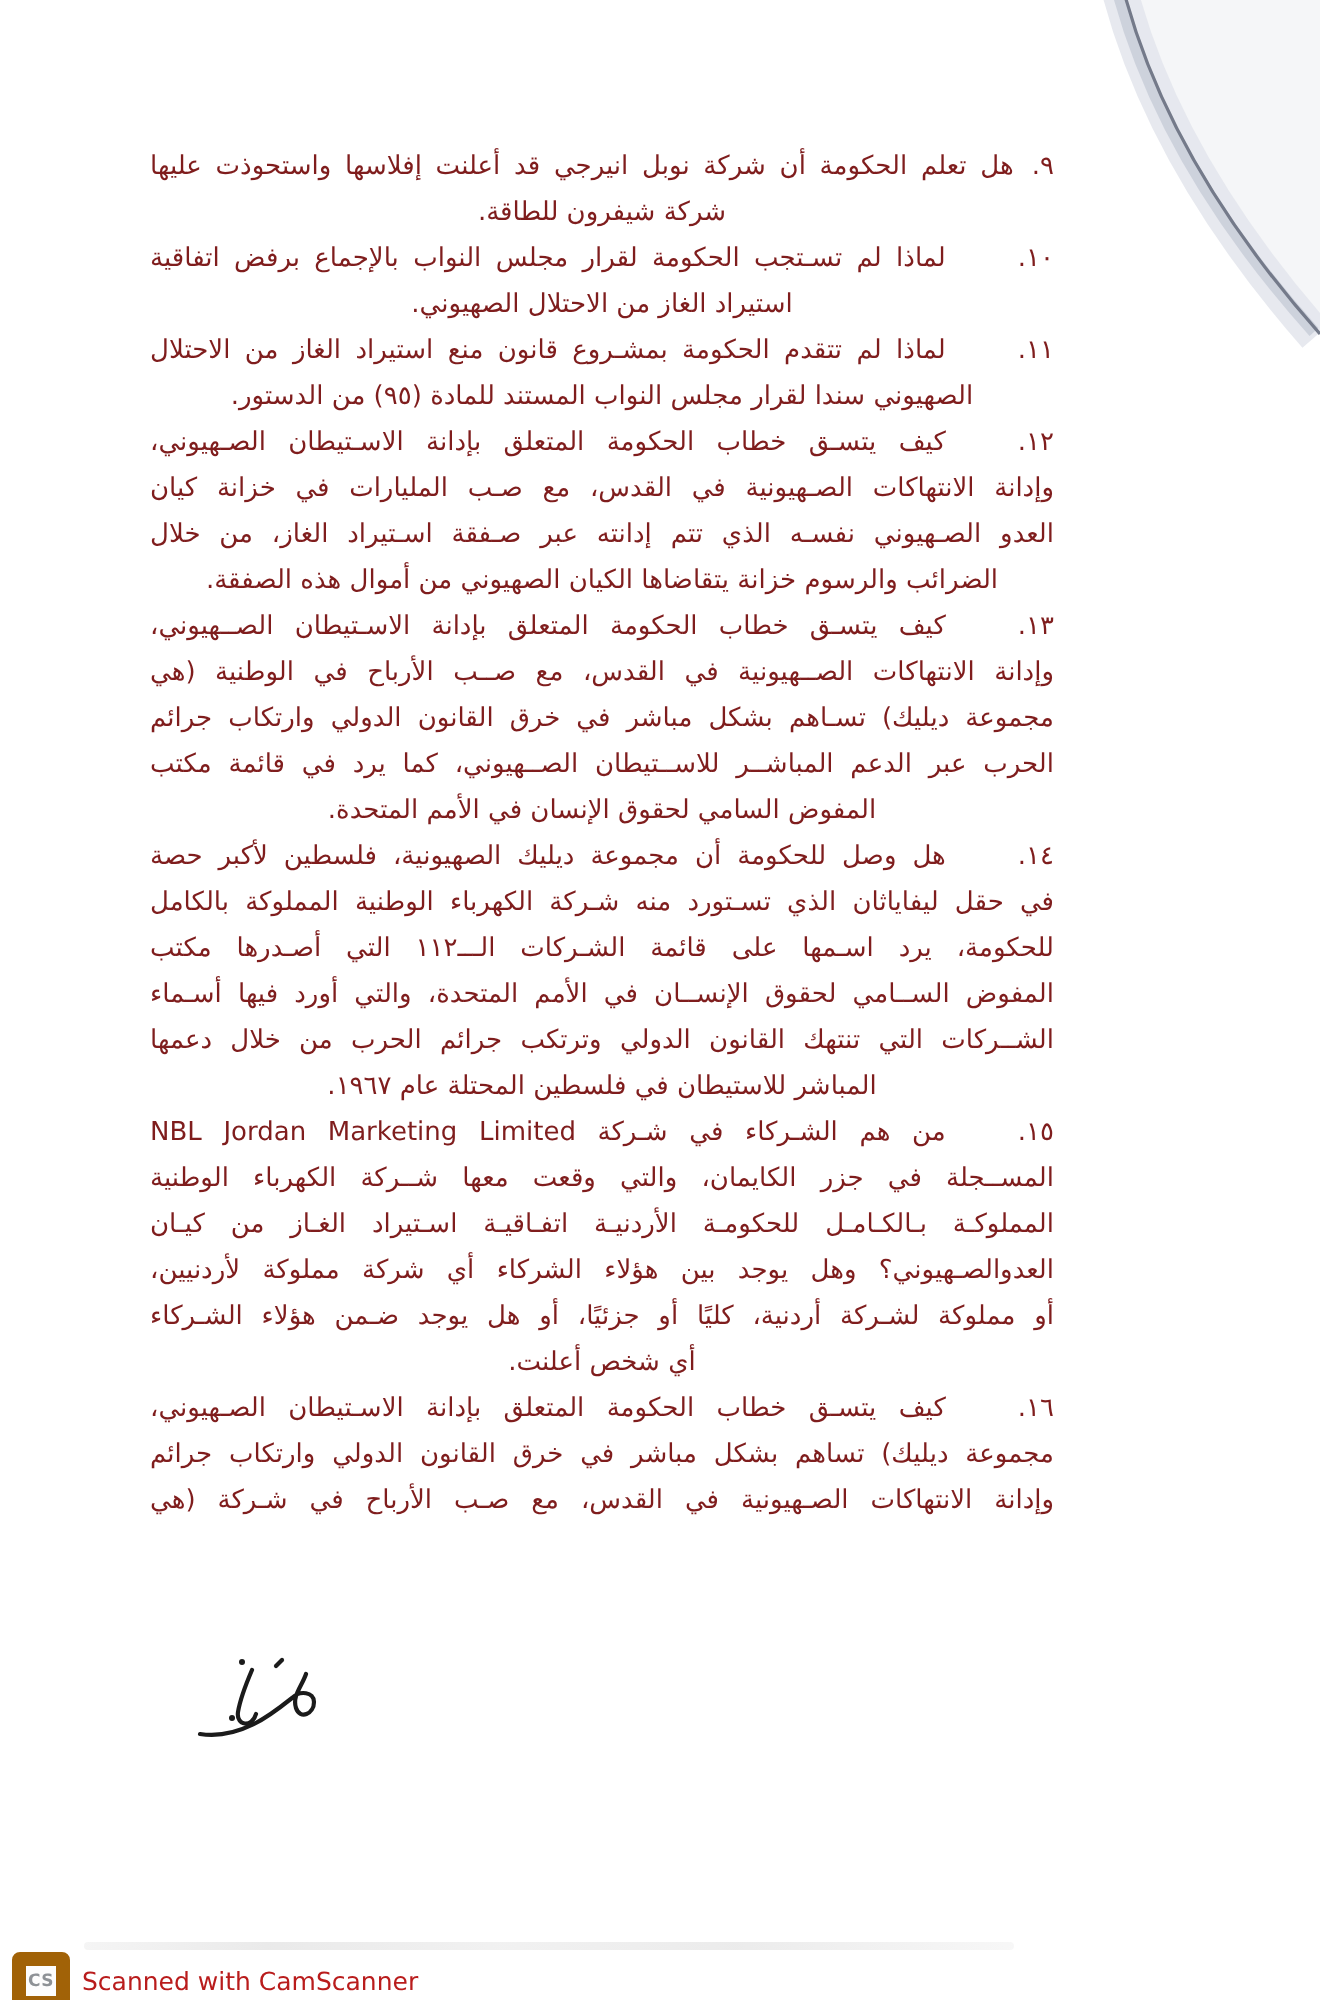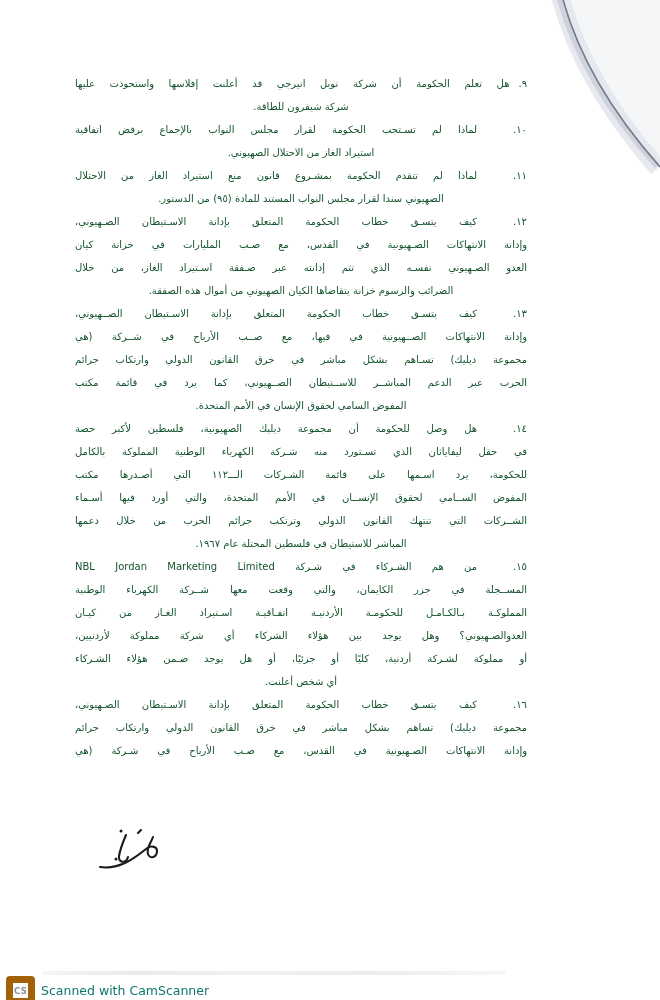--- a/index.html
+++ b/index.html
@@ -6,21 +6,21 @@
   .page{
     position:relative; width:660px; height:1000px; background:#ffffff;
     overflow:hidden; font-family:"DejaVu Sans", sans-serif;
   }
   
   .fold{ position:absolute; top:0; right:0; }
   
   .content{
     position:absolute; top:72px; left:75px; width:452px;
     direction:rtl; unicode-bidi:embed;
-    font-size:10px; line-height:23px; color:#14532d;
+    font-size:13px; line-height:23px; color:#7f1d1d;
     text-rendering:optimizeLegibility;
   }
   .item{ margin:0; }
   .item.sp{ }
   .line{ text-align:justify; text-align-last:justify; }
   .line.last{ text-align-last:center; }
   .num{ white-space:nowrap; }
   .gap{ display:inline-block; width:36px; height:1px; }
   .gap.g9{ width:9px; }
   
@@ -32,21 +32,21 @@
     border-radius:2px; opacity:.85;
   }
   
   .footer{ position:absolute; left:6px; top:976px; display:flex; align-items:center; }
   .cs-icon{
     display:inline-flex; align-items:center; justify-content:center;
     width:15px; height:15px; border:7px solid #a16207; border-radius:4px;
     font-size:8.5px; font-weight:bold; color:#8e9296; letter-spacing:.2px;
     background:#fdfdfd;
   }
-  .cs-text{ margin-left:6px; font-size:12.5px; color:#0f766e; }
+  .cs-text{ margin-left:6px; font-size:12.5px; color:#b91c1c; }
 </style>
 </head>
 <body>
 
 <div class="page">
 
   <svg class="fold" width="128" height="175" viewBox="0 0 128 175">
     <path d="M30,-8 Q52,80 129,167 L129,-8 Z" fill="#eceef2" opacity="0.55"></path>
     <path d="M27,-8 Q49,80 126,168" stroke="#e4e7ed" stroke-width="18" fill="none" opacity="0.9"></path>
     <path d="M26,-8 Q48,80 125,166" stroke="#c7ccd7" stroke-width="6" fill="none" opacity="0.8"></path>
@@ -72,21 +72,21 @@
 
     <div class="item">
       <div class="line"><span class="num">١٢.</span><span class="gap"></span><span>كيف يتسـق خطاب الحكومة المتعلق بإدانة الاسـتيطان الصـهيوني،</span></div>
       <div class="line">وإدانة الانتهاكات الصـهيونية في القدس، مع صـب المليارات في خزانة كيان</div>
       <div class="line">العدو الصـهيوني نفسـه الذي تتم إدانته عبر صـفقة اسـتيراد الغاز، من خلال</div>
       <div class="line last">الضرائب والرسوم خزانة يتقاضاها الكيان الصهيوني من أموال هذه الصفقة.</div>
     </div>
 
     <div class="item">
       <div class="line"><span class="num">١٣.</span><span class="gap"></span><span>كيف يتسـق خطاب الحكومة المتعلق بإدانة الاسـتيطان الصــهيوني،</span></div>
-      <div class="line">وإدانة الانتهاكات الصــهيونية في فيها، مع صــب الأرباح في شــركة (هي</div>
+      <div class="line">وإدانة الانتهاكات الصــهيونية في القدس، مع صــب الأرباح في الوطنية (هي</div>
       <div class="line">مجموعة ديليك) تسـاهم بشكل مباشر في خرق القانون الدولي وارتكاب جرائم</div>
       <div class="line">الحرب عبر الدعم المباشــر للاســتيطان الصــهيوني، كما يرد في قائمة مكتب</div>
       <div class="line last">المفوض السامي لحقوق الإنسان في الأمم المتحدة.</div>
     </div>
 
     <div class="item">
       <div class="line"><span class="num">١٤.</span><span class="gap"></span><span>هل وصل للحكومة أن مجموعة ديليك الصهيونية، فلسطين لأكبر حصة</span></div>
       <div class="line">في حقل ليفاياثان الذي تسـتورد منه شـركة الكهرباء الوطنية المملوكة بالكامل</div>
       <div class="line">للحكومة، يرد اسـمها على قائمة الشـركات الـــ١١٢ التي أصـدرها مكتب</div>
       <div class="line">المفوض الســامي لحقوق الإنســان في الأمم المتحدة، والتي أورد فيها أسـماء</div>

